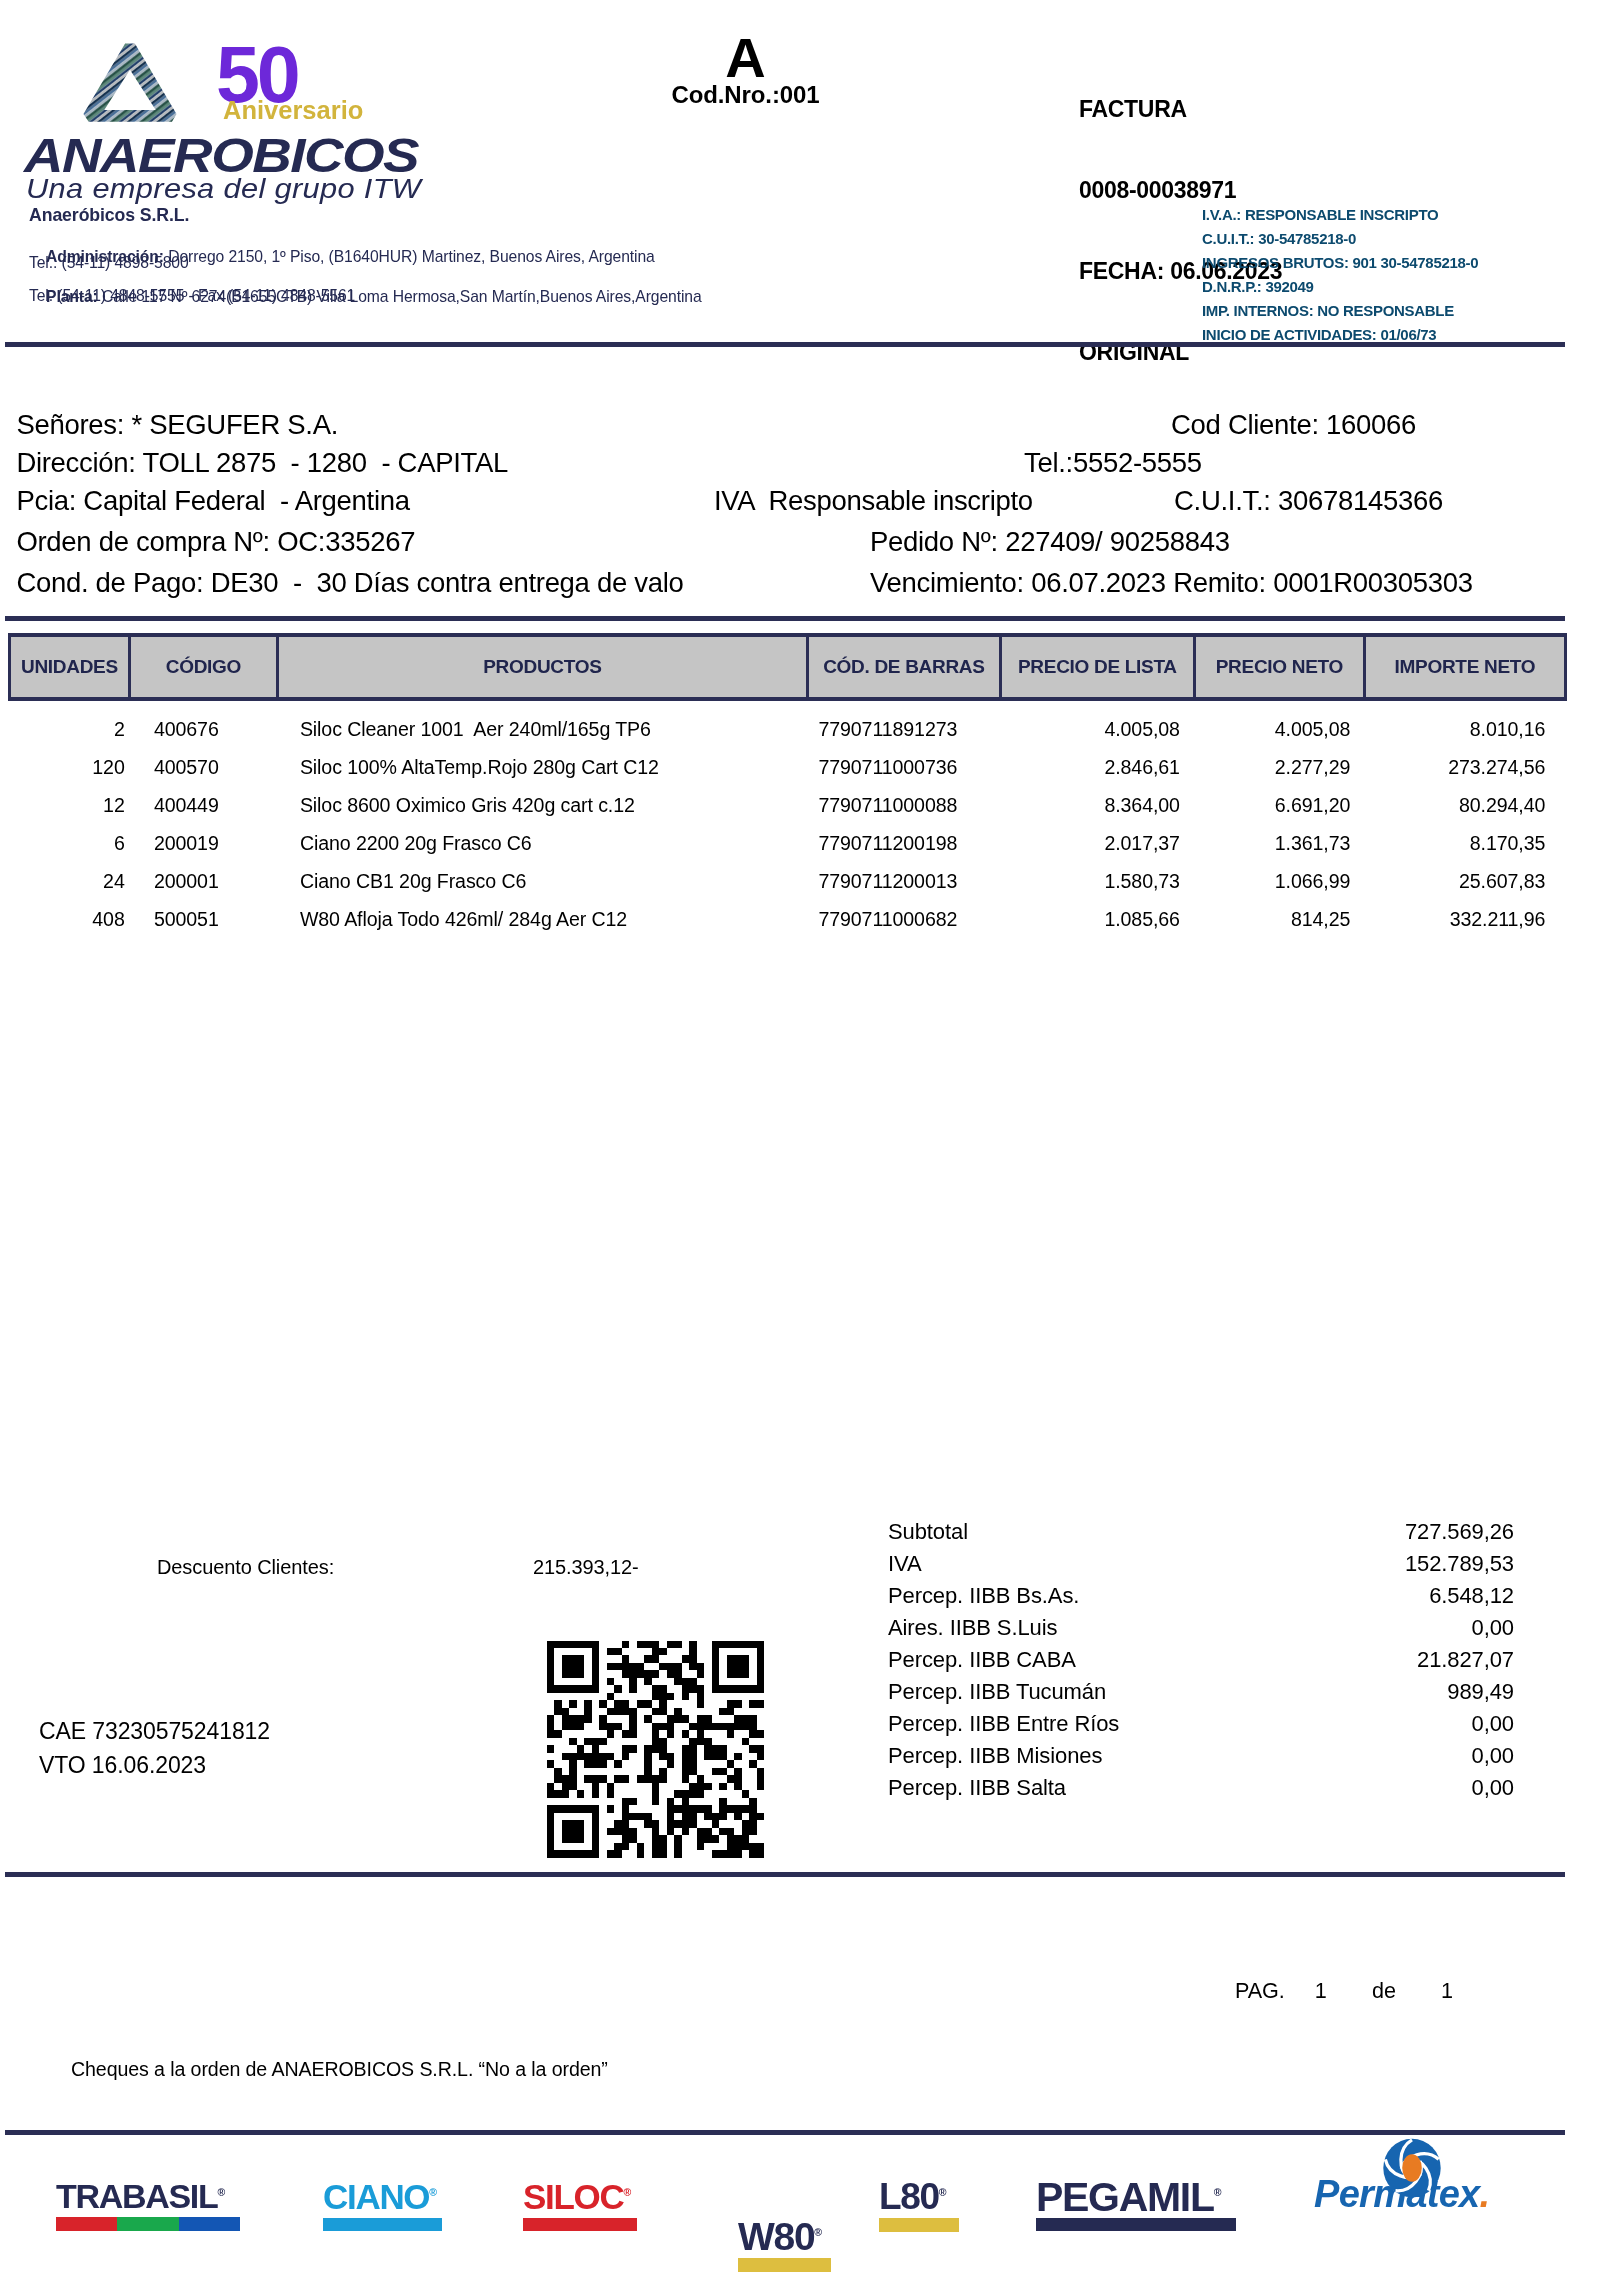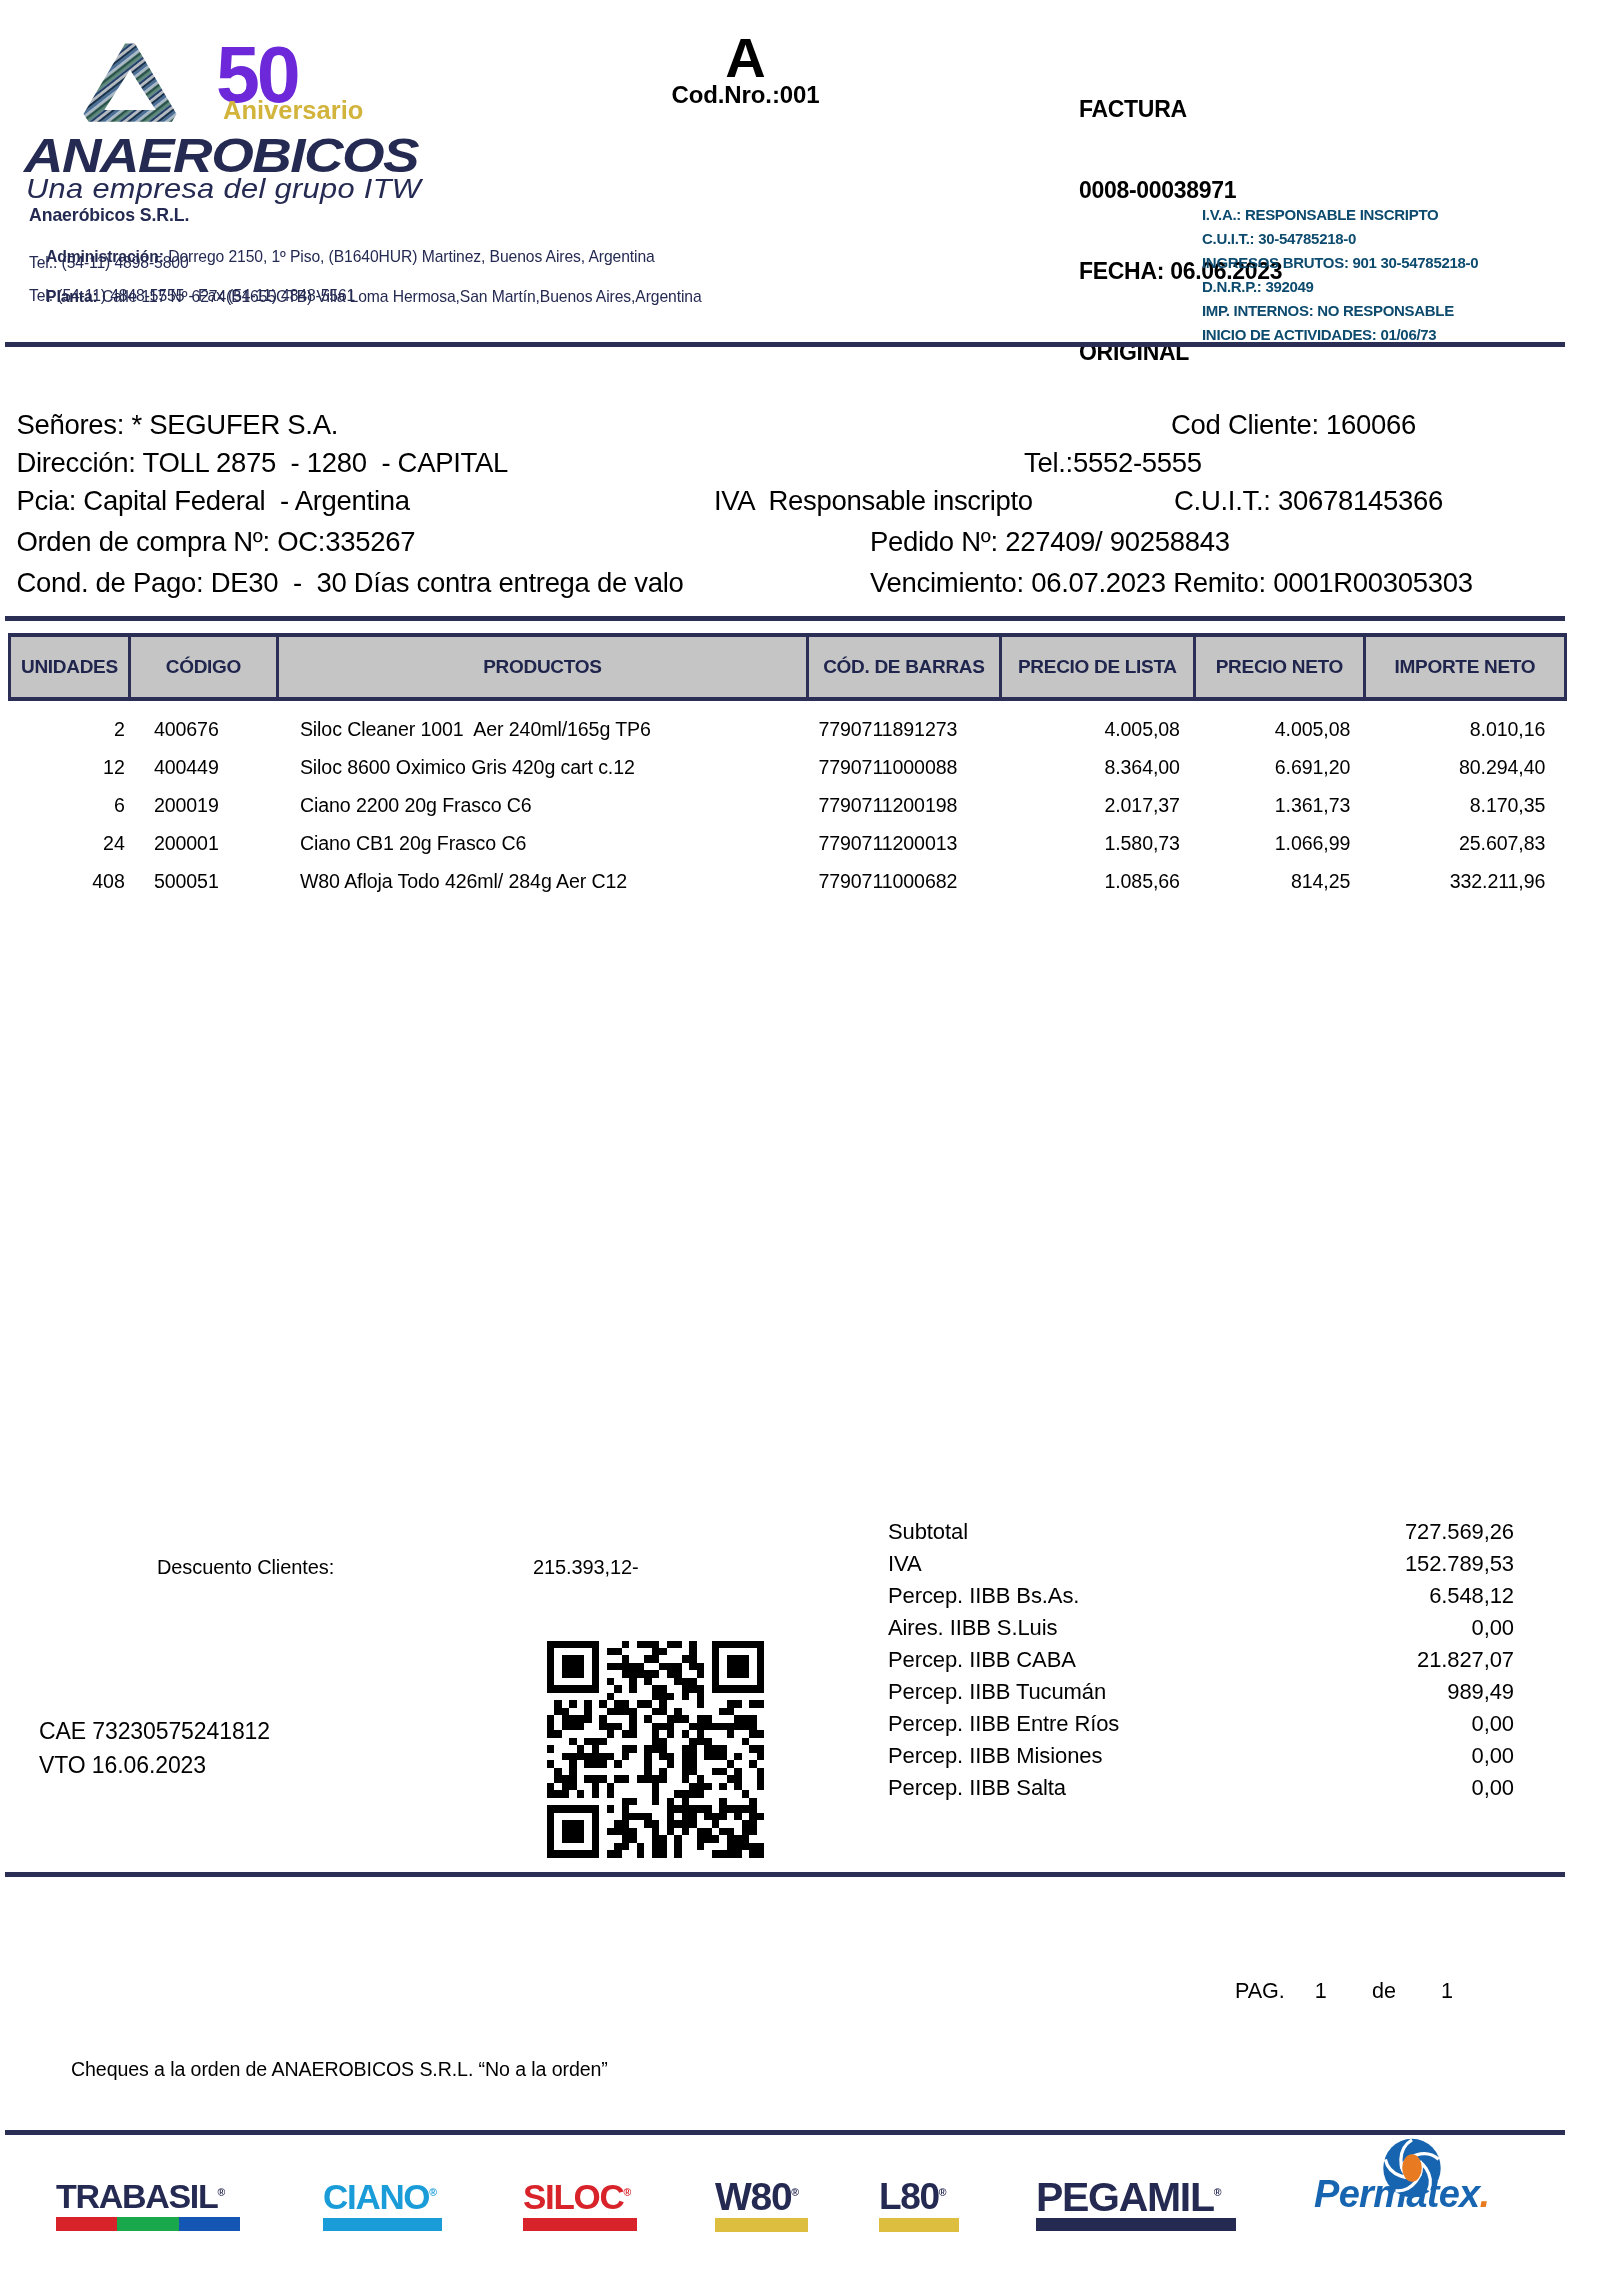--- a/index.html
+++ b/index.html
@@ -149,20 +149,29 @@
   </div>
   <div class="tbody" id="table-body">
       <div class="trow">
         <div class="cell c0">2</div>
         <div class="cell c1">400676</div>
         <div class="cell c2">Siloc Cleaner 1001  Aer 240ml/165g TP6</div>
         <div class="cell c3">7790711891273</div>
         <div class="cell c4">4.005,08</div>
         <div class="cell c5">4.005,08</div>
         <div class="cell c6">8.010,16</div>
+      </div>
+      <div class="trow">
+        <div class="cell c0">120</div>
+        <div class="cell c1">400570</div>
+        <div class="cell c2">Siloc 100% AltaTemp.Rojo 280g Cart C12</div>
+        <div class="cell c3">7790711000736</div>
+        <div class="cell c4">2.846,61</div>
+        <div class="cell c5">2.277,29</div>
+        <div class="cell c6">273.274,56</div>
       </div>
       <div class="trow">
         <div class="cell c0">12</div>
         <div class="cell c1">400449</div>
         <div class="cell c2">Siloc 8600 Oximico Gris 420g cart c.12</div>
         <div class="cell c3">7790711000088</div>
         <div class="cell c4">8.364,00</div>
         <div class="cell c5">6.691,20</div>
         <div class="cell c6">80.294,40</div>
       </div>
@@ -690,21 +699,21 @@
         <div class="brand-bar">
           <div style="background: rgb(26, 156, 216);"></div>
         </div>
       </div>
       <div class="brand-logo" style="left: 523px; width: 114px;">
         <div class="brand-text" style="color: rgb(216, 35, 42); font-size: 35px;">SILOC<sup>®</sup></div>
         <div class="brand-bar">
           <div style="background: rgb(216, 35, 42);"></div>
         </div>
       </div>
-      <div class="brand-logo" style="left: 715px; width: 93px;">
+      <div class="brand-logo" style="left: 738px; width: 93px; margin-top: 40px;">
         <div class="brand-text" style="color: rgb(37, 42, 82); font-size: 39px;">W80<sup>®</sup></div>
         <div class="brand-bar">
           <div style="background: rgb(221, 190, 63);"></div>
         </div>
       </div>
       <div class="brand-logo" style="left: 879px; width: 80px;">
         <div class="brand-text" style="color: rgb(37, 42, 82); font-size: 37px;">L80<sup>®</sup></div>
         <div class="brand-bar">
           <div style="background: rgb(221, 190, 63);"></div>
         </div>

